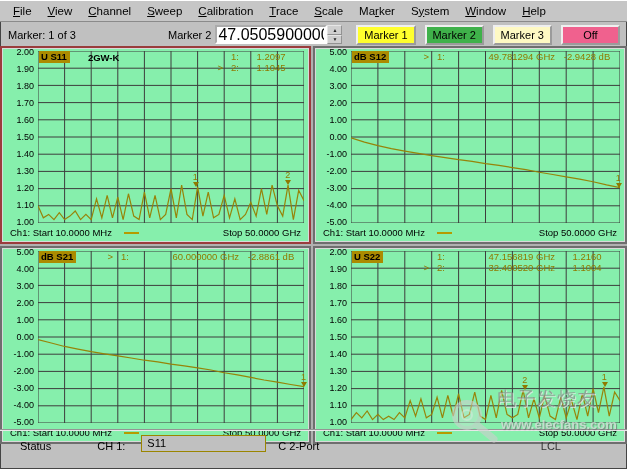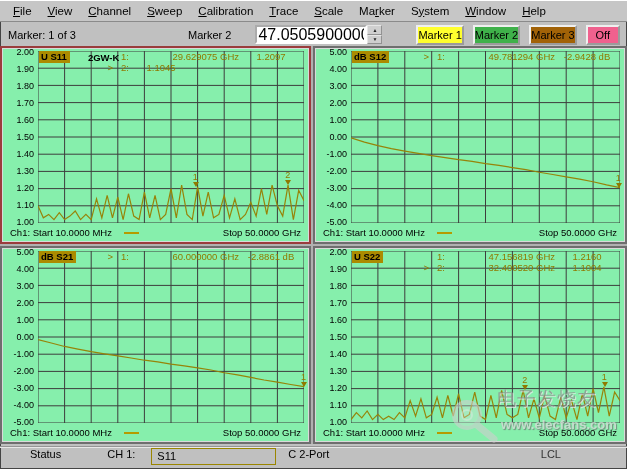--- a/index.html
+++ b/index.html
@@ -10,21 +10,21 @@
 
   
   #menubar{height:21px;display:flex;align-items:center;padding-left:5px;
            font-size:11.5px;color:#000;background:#c6c6c6;
            border-bottom:1px solid #8a8a8a;box-shadow:0 1px 0 #fff inset;}
   .menu-item{padding:3px 8px 3px 8px;cursor:default;white-space:nowrap;}
   .menu-item u{text-decoration:underline;}
 
   
   #toolbar{height:25px;display:flex;align-items:center;font-size:11px;
-           padding:0 5px 0 8px;gap:20px;}
+           padding:0 5px 0 8px;gap:0;}
   #mk-status{width:118px;}
   #mk2-label{margin-left:42px;margin-right:4px;white-space:nowrap;}
   #freq-wrap{display:flex;align-items:stretch;height:19px;}
   #freq-input{width:112px;height:19px;border:2px inset #fff;background:#fff;
               font-size:16px;font-family:"Liberation Sans",sans-serif;
               padding:0 1px;box-sizing:border-box;}
   #spinner{display:flex;flex-direction:column;width:15px;height:19px;}
   #spinner button{flex:1;font-size:5px;line-height:4px;padding:0;
                   border:1px outset #e6e6e6;background:#cfcfcf;color:#222;}
   #mkbtns{flex:1;display:flex;gap:9px;margin-left:14px;margin-right:2px;}
@@ -63,23 +63,23 @@
   .mk-n{position:absolute;left:-3px;top:-15px;font-size:9px;color:#8f7a00;}
   .mk-t{position:absolute;left:-3px;bottom:0;width:0;height:0;
         border-left:3px solid transparent;border-right:3px solid transparent;
         border-top:5px solid #8f7a00;}
   .xrow{height:15px;display:flex;align-items:center;font-size:9.5px;
         color:#000;padding:0 8px 2px 8px;}
   .tracedash{width:15px;height:2px;background:#b59b00;margin-left:12px;}
   .xstop{margin-left:auto;}
 
   
-  #statusbar{position:absolute;left:0;bottom:0;width:627px;height:23px;
-             border-top:2px groove #e8e8e8;display:flex;align-items:flex-start;
-             font-size:11px;color:#000;padding-left:30px;box-sizing:border-box;}
+  #statusbar{position:absolute;left:0;bottom:17px;width:627px;height:23px;
+             border-top:2px groove #e8e8e8;display:flex;align-items:flex-end;
+             font-size:11px;color:#000;padding-left:20px;box-sizing:border-box;}
   #sb-ch{margin-left:46px;}
   #sb-meas{border:1px solid #9a8500;background:#c0c0c0;width:118px;height:15px;
            line-height:15px;padding-left:5px;margin-left:16px;}
   #sb-cal{margin-left:12px;}
   #sb-lcl{margin-left:auto;margin-right:66px;color:#333;}
 
   
   #watermark{position:absolute;right:2px;bottom:22px;width:150px;height:58px;
              pointer-events:none;z-index:9;opacity:0.75;}
   #wm-mag{position:absolute;left:-28px;top:6px;opacity:0.8;}
@@ -114,21 +114,21 @@
     <div id="freq-wrap">
       <input id="freq-input" readonly="" value="47.0505900000 GHz" style="">
       <div id="spinner">
         <button>▲</button>
         <button>▼</button>
       </div>
     </div>
     <div id="mkbtns">
         <button class="mkbtn" style="background: rgb(255, 255, 46);">Marker 1</button>
         <button class="mkbtn" style="background: rgb(63, 177, 74);">Marker 2</button>
-        <button class="mkbtn" style="background: #a16207;">Marker 3</button>
+        <button class="mkbtn" style="background: #fef9c3;">Marker 3</button>
         <button class="mkbtn" style="background: rgb(240, 97, 142);">Off</button>
       </div>
   </div>
 
   <div id="plots">
 
     <div class="panel active" id="panel-0">
       <div class="plot-main">
         <div class="ylabels">
             <div>2.00</div>
@@ -170,21 +170,20 @@
               <polyline points="0.00,90.00 2.00,97.00 4.00,95.00 6.00,98.00 8.00,94.00 10.00,98.00 12.00,96.00 14.00,93.00 16.00,98.00 18.00,95.00 20.00,98.00 22.00,86.00 24.00,97.00 26.00,84.00 28.00,97.00 30.00,85.00 32.00,98.00 34.00,83.00 36.00,96.00 38.00,98.00 40.00,82.00 42.00,97.00 44.00,84.00 46.00,98.00 48.00,95.00 50.00,80.00 52.00,97.00 54.00,78.00 56.00,95.00 58.00,98.00 60.00,79.00 62.00,96.00 64.00,82.00 66.00,97.00 68.00,95.00 70.00,84.00 72.00,97.00 74.00,86.00 76.00,98.00 78.00,95.00 80.00,88.00 82.00,96.00 84.00,80.00 86.00,95.00 88.00,78.00 90.00,90.00 92.00,96.00 94.00,78.00 96.00,98.00 98.00,81.00 100.00,87.00" fill="none" stroke="#968409" stroke-width="1.2" vector-effect="non-scaling-stroke"></polyline>
             </svg>
           <div class="hdr">
             <span class="chip">U S11</span>
             <span class="cal">2GW-K</span>
           </div>
           <div class="readouts">
               <div class="ro-line">
                 <span class="ro-pre"></span>
                 <span class="ro-num">1:</span>
-                <span class="ro-freq">29.629075 GHz</span>
                 <span class="ro-val">1.2097</span>
               </div>
               <div class="ro-line">
                 <span class="ro-pre">&gt;</span>
                 <span class="ro-num">2:</span>
                 <span class="ro-val">1.1045</span>
               </div>
             </div>
           <div class="mks">
               <div class="mk" style="left: 59.26%; top: 79%;">

